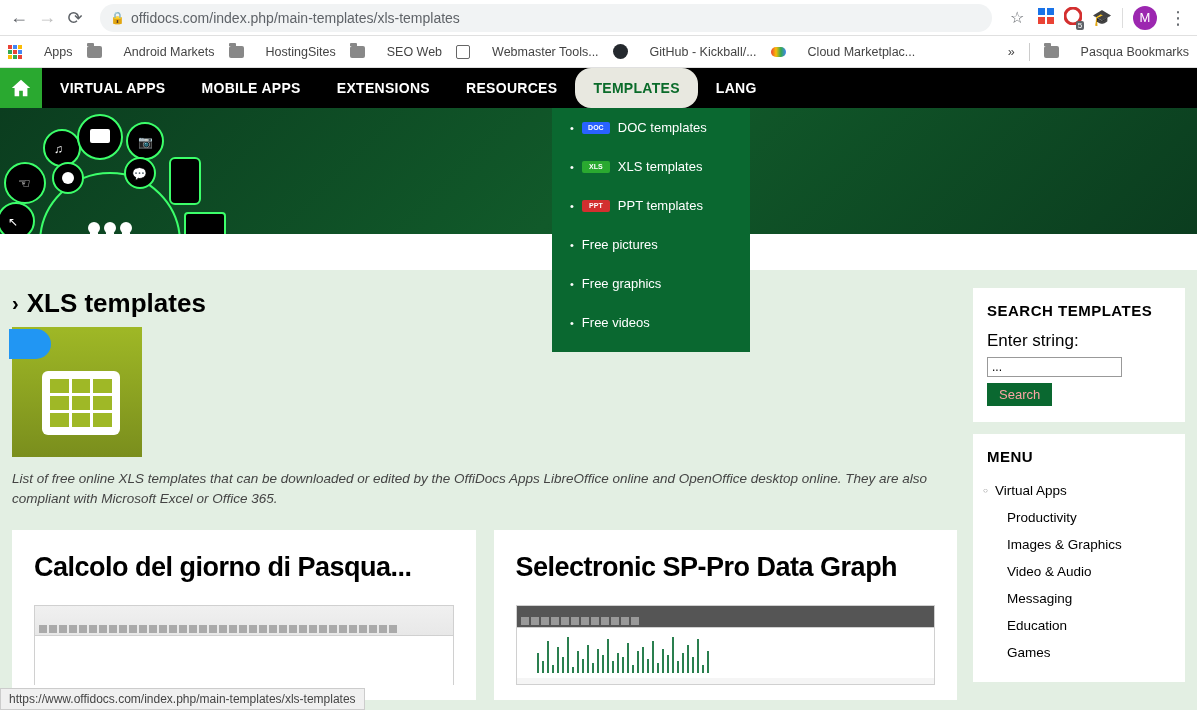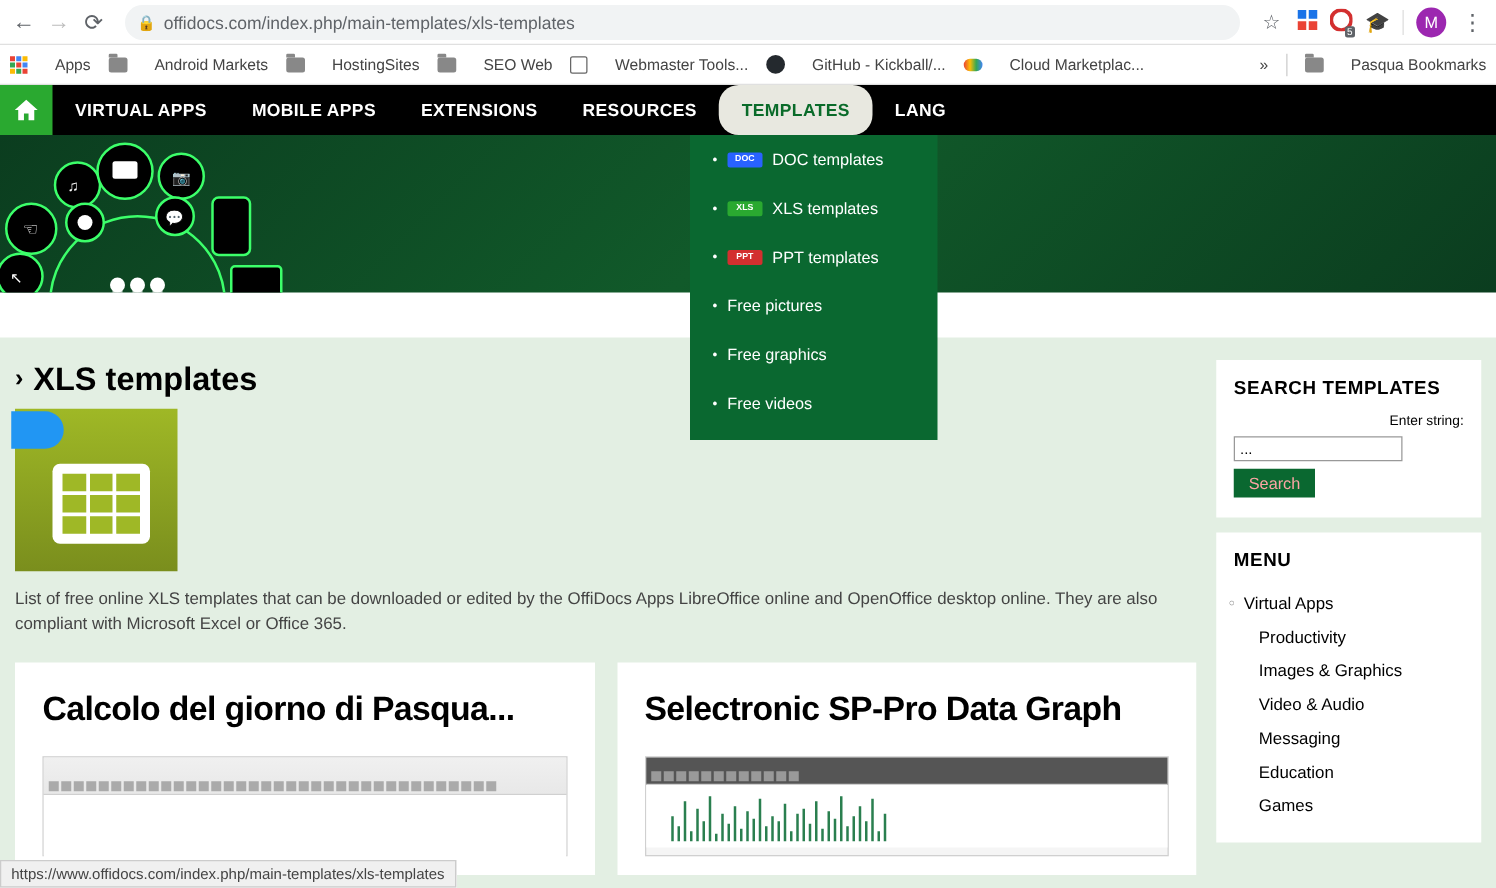--- a/index.html
+++ b/index.html
@@ -57,36 +57,36 @@
 .side-col { width: 212px; display: flex; flex-direction: column; gap: 12px; }
 
 .page-title-row { display: flex; align-items: center; gap: 8px; font-size: 26px; font-weight: bold; font-family: 'Segoe UI', Arial; margin-bottom: 8px; }
 .chev { font-size: 20px; font-weight: bold; }
 
 .intro-img { width: 130px; height: 130px; background: linear-gradient(180deg,#9fb826,#7a8e1d); position: relative; margin-bottom: 12px; }
 .intro-cloud { position:absolute; top:2px; left:-3px; width:42px; height:30px; background:#2196f3; border-radius:0 16px 16px 0; }
 .intro-sheet { position:absolute; left:30px; top:44px; width:78px; height:64px; background:#fff; border-radius:6px; display:grid; grid-template-columns:repeat(3,1fr); grid-template-rows:repeat(3,1fr); gap:3px; padding:8px;}
 .intro-sheet span{ background:#9fb826;}
 
-.intro-text { color: #444; font-size: 13.5px; line-height: 1.5; margin-bottom: 20px; }
+.intro-text { color: #444; font-size: 13.5px; line-height: 1.5; margin-bottom: 20px; font-style: italic; }
 
 .cards-row { display: flex; gap: 18px; }
 .card { background: #fff; flex: 1; padding: 22px 22px 0 22px; height: 170px; overflow: hidden; }
 .card-title { font-size: 27px; font-weight: bold; font-family: 'Segoe UI', Arial; margin-bottom: 22px; letter-spacing: -0.5px;}
 .card-ss { width: 100%; height: 80px; background: #f5f5f5; border: 1px solid #d0d0d0; position: relative; }
 .ss-toolbar { height:30px; background:linear-gradient(#f0f0f0,#e8e8e8); border-bottom:1px solid #d0d0d0; display:flex; align-items:flex-end; padding:2px 4px; gap:2px; flex-wrap:wrap;}
 .ss-toolbar i { width:8px; height:8px; background:#aaa; display:inline-block;}
 .ss-body { height:50px; background:#fff; position:relative;}
 .chart-bars{ position:absolute; left:20px; bottom:5px; display:flex; align-items:flex-end; gap:3px; height:40px;}
 .chart-bars span{ width:2px; background:#2a7f4f;}
 
 
 .panel { background: #fff; padding: 14px 14px 16px 14px; }
 .panel-head { font-weight: bold; font-size: 15px; letter-spacing: 0.5px; margin-bottom: 12px; font-family: 'Segoe UI', Arial;}
-.panel-label { font-size: 11px; margin-bottom: 6px; text-align: right; }
+.panel-label { font-size: 17px; margin-bottom: 6px; }
 .search-input { width: 135px; border: 1px solid #999; padding: 2px 4px; font-size: 12px; height: 20px;}
 .search-btn { background: #0a6830; color: #fca5a5; border: none; padding: 4px 12px; margin-top: 6px; font-size: 13px; cursor: pointer; }
 
 .menu-panel li { list-style: none; font-size: 13.5px; padding: 6px 0 6px 20px; cursor: pointer; }
 .menu-panel .parent { padding-left: 8px; position:relative;}
 .menu-panel .parent::before { content:"○"; font-size:8px; color:#888; position:absolute; left:-4px; top:9px;}
 
 .status-bar { position: fixed; left: 0; bottom: 0; background: #f0f0f0; border: 1px solid #ccc; padding: 3px 8px; font-size: 12px; color: #444; }
 </style>
 </head>

